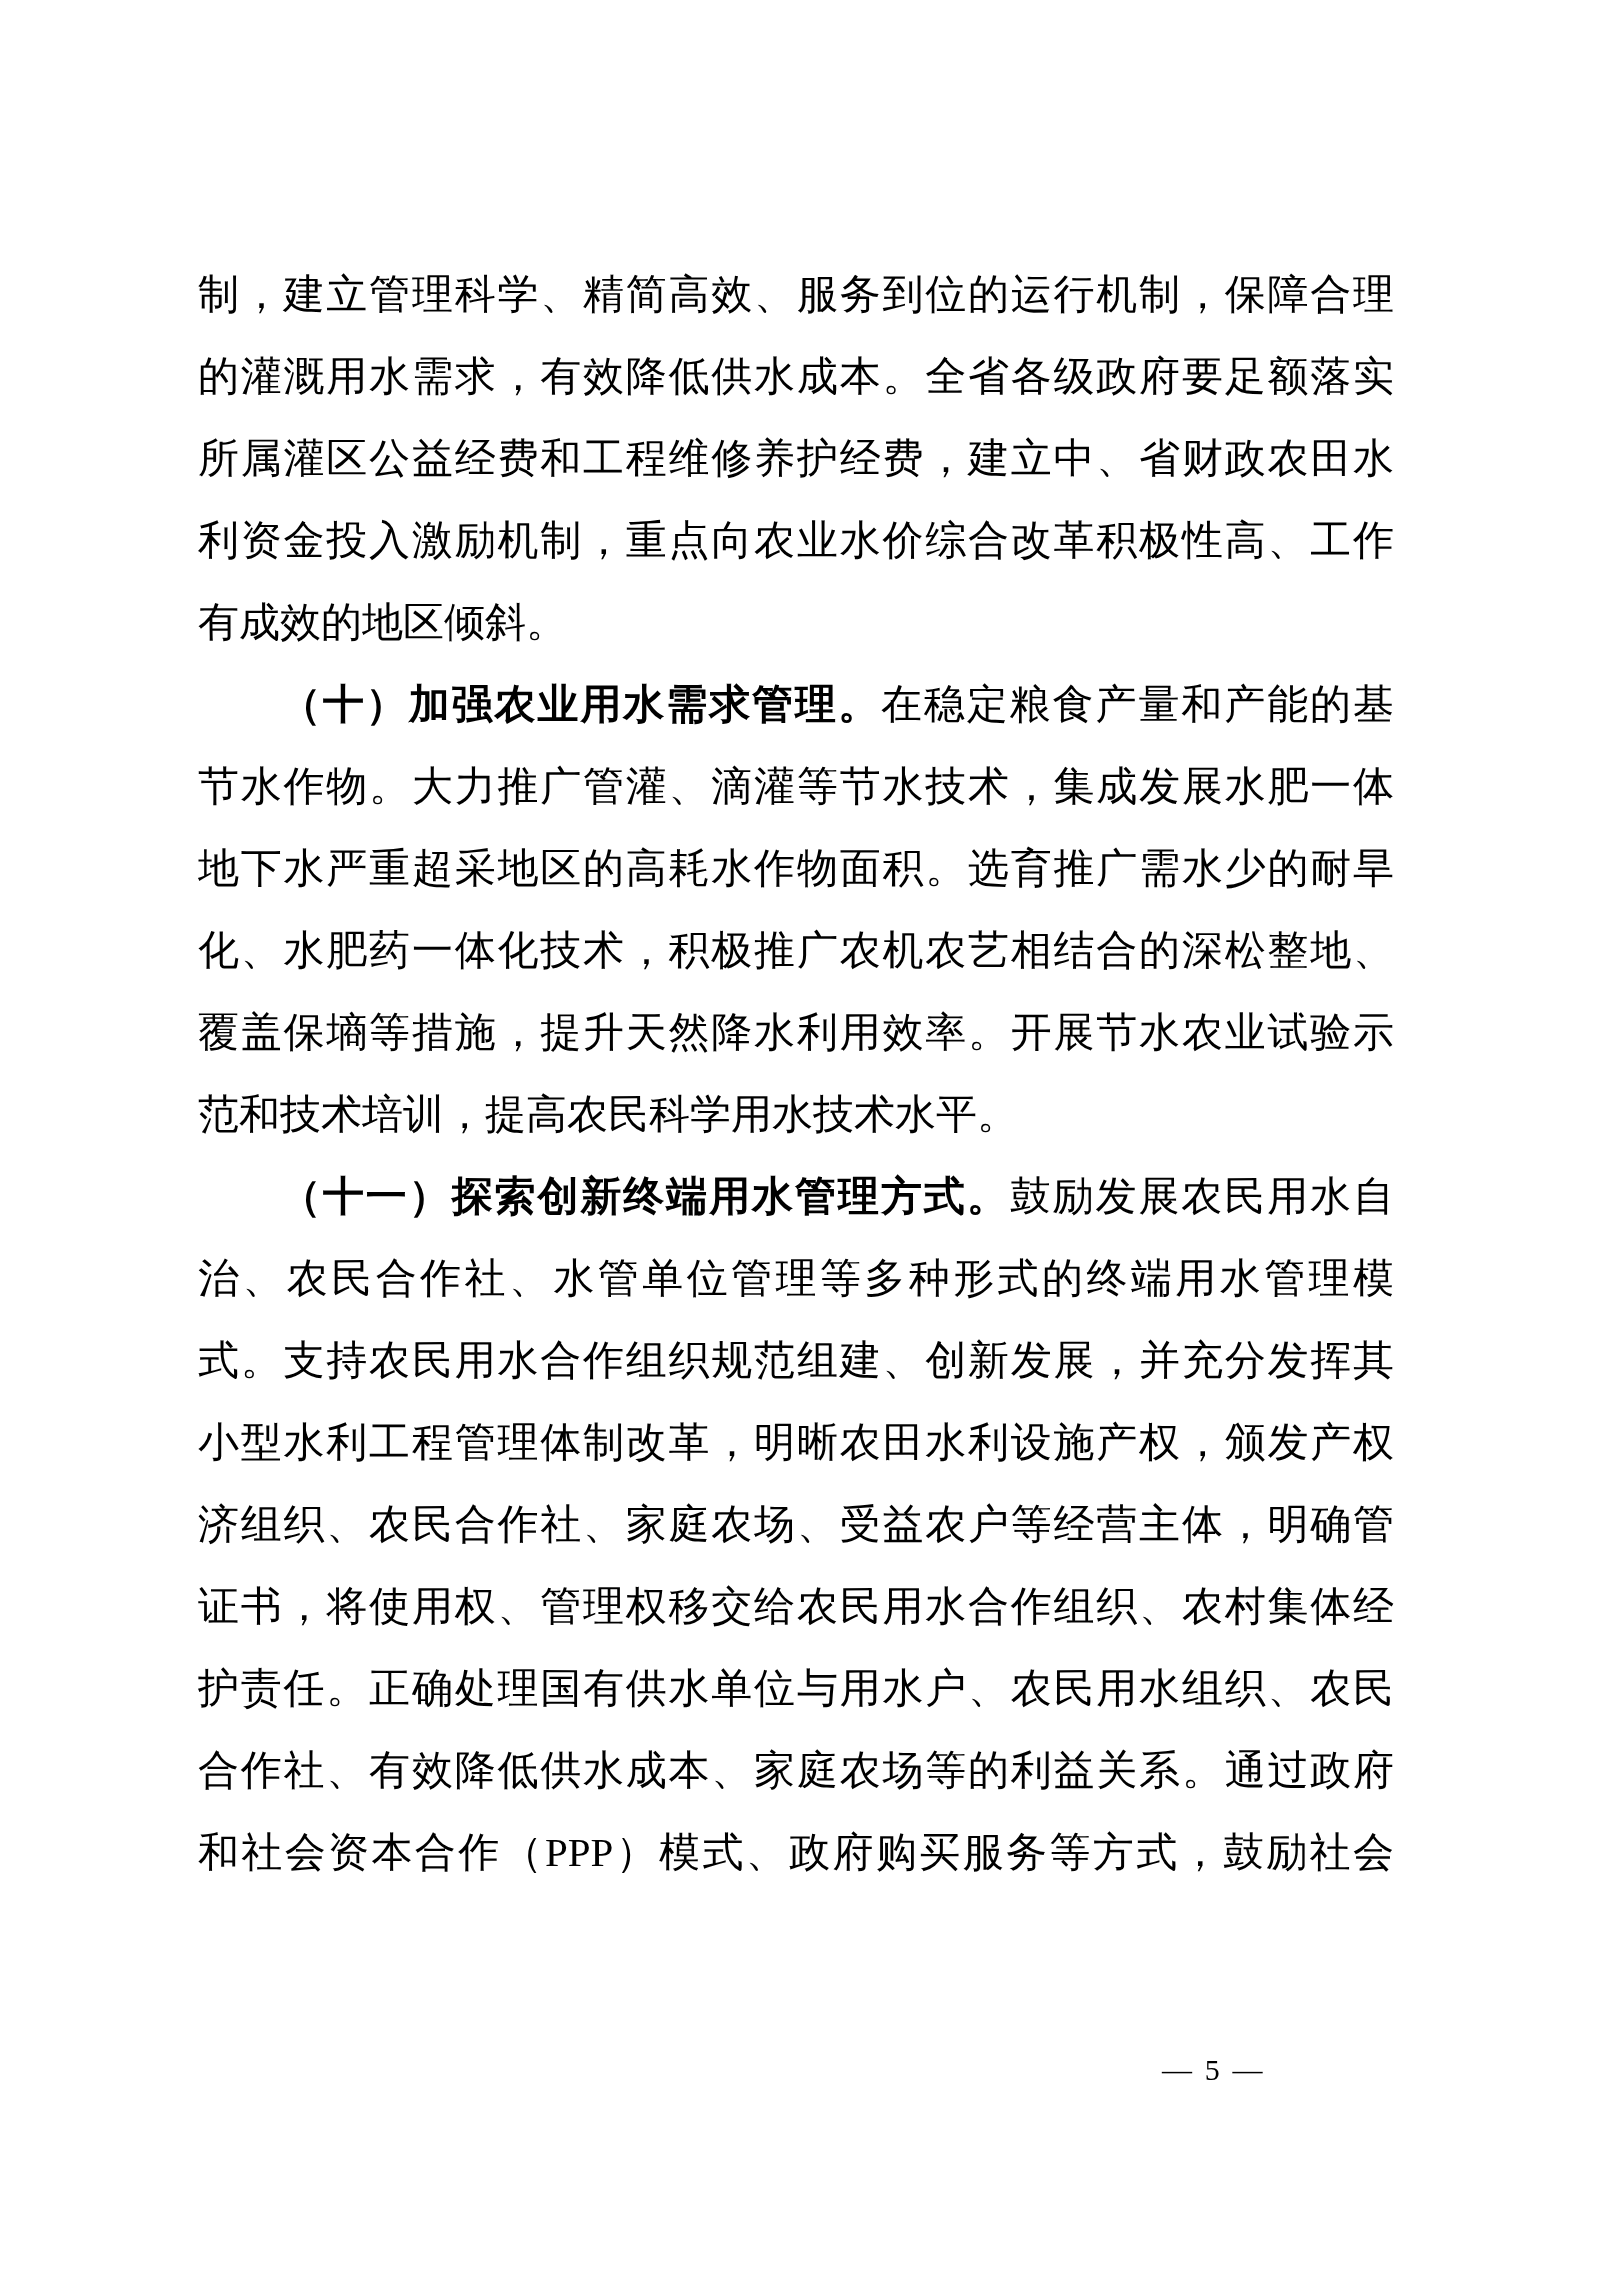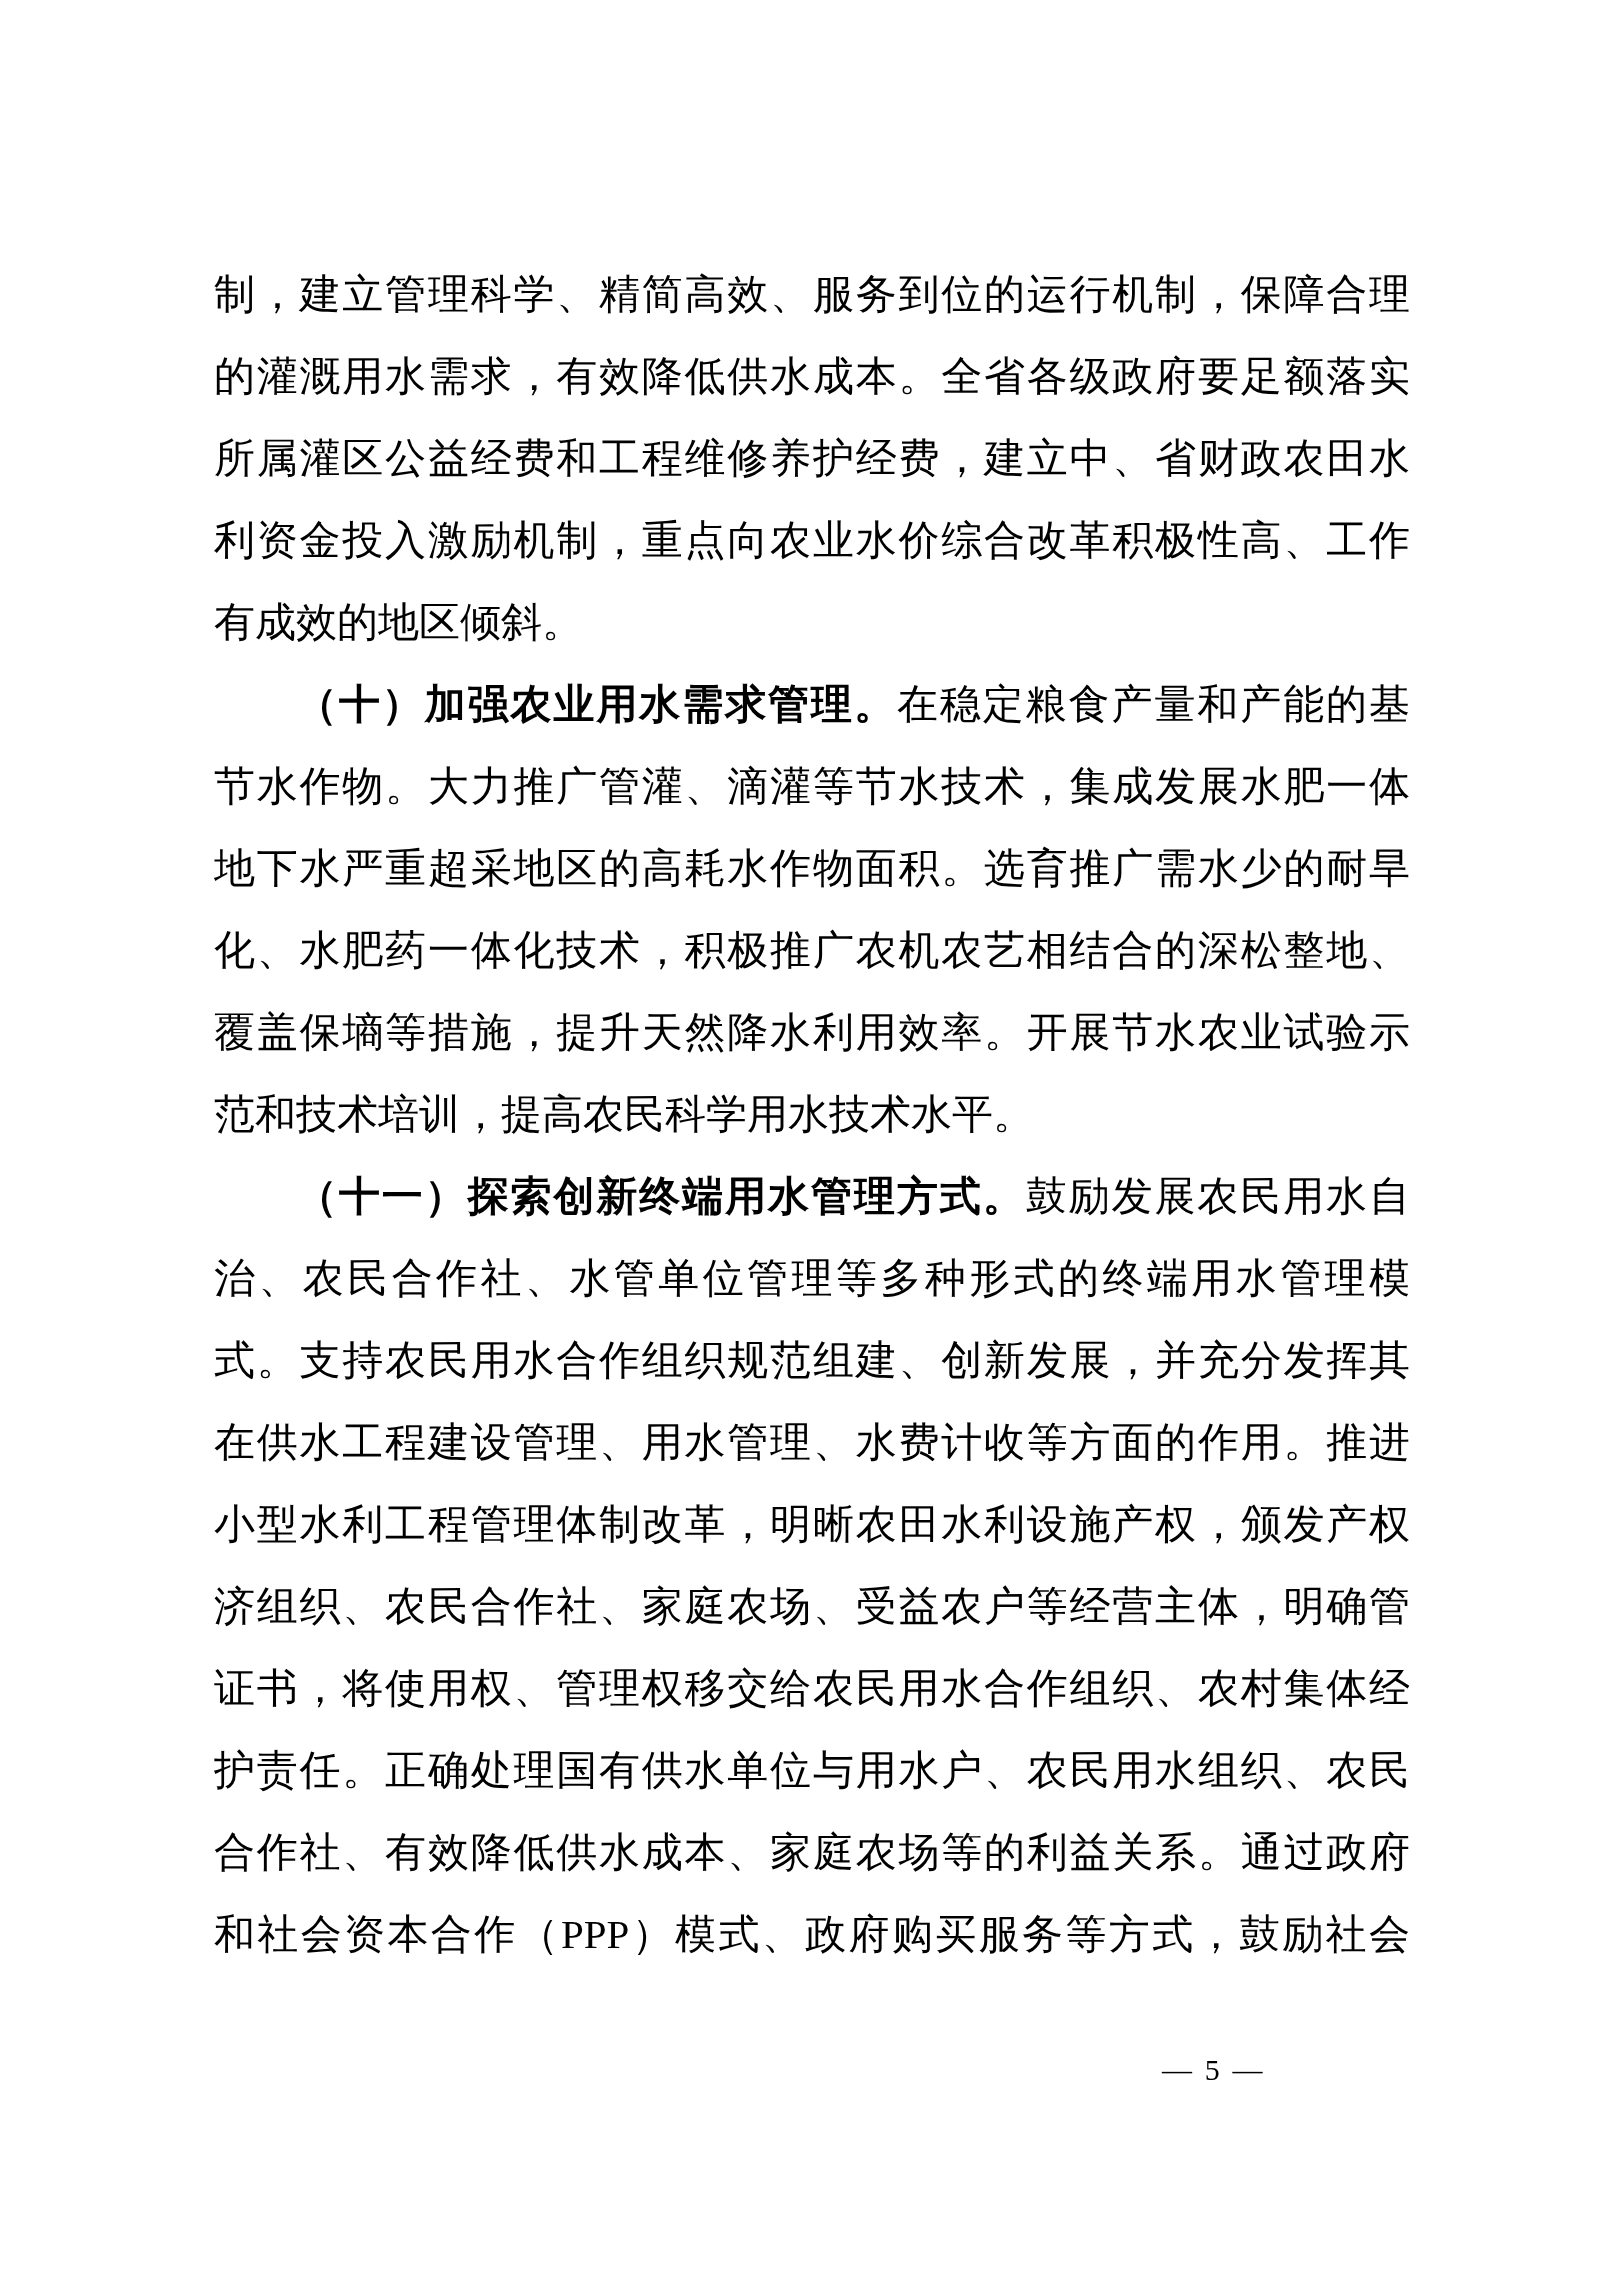--- a/index.html
+++ b/index.html
@@ -14,21 +14,21 @@
     color: #000000;
     font-family: "Liberation Serif", "DejaVu Serif", serif;
     overflow: hidden;
   }
   .page {
     position: absolute;
     inset: 0;
   }
   .text-block {
     position: absolute;
-    left: 214px;
+    left: 198px;
     top: 253px;
     width: 1196px;
   }
   .text-line {
     height: 82px;
     line-height: 82px;
     font-size: 41px;
     letter-spacing: 0;
     text-align: justify;
     text-align-last: left;
@@ -67,21 +67,20 @@
       <div class="text-line"><span>有成效的地区倾斜。</span></div>
       <div class="text-line indent fill"><span class="heading-bold">（十）加强农业用水需求管理。</span><span>在稳定粮食产量和产能的基</span></div>
       <div class="text-line fill"><span>节水作物。大力推广管灌、滴灌等节水技术，集成发展水肥一体</span></div>
       <div class="text-line fill"><span>地下水严重超采地区的高耗水作物面积。选育推广需水少的耐旱</span></div>
       <div class="text-line fill"><span>化、水肥药一体化技术，积极推广农机农艺相结合的深松整地、</span></div>
       <div class="text-line fill"><span>覆盖保墒等措施，提升天然降水利用效率。开展节水农业试验示</span></div>
       <div class="text-line"><span>范和技术培训，提高农民科学用水技术水平。</span></div>
       <div class="text-line indent fill"><span class="heading-bold">（十一）探索创新终端用水管理方式。</span><span>鼓励发展农民用水自</span></div>
       <div class="text-line fill"><span>治、农民合作社、水管单位管理等多种形式的终端用水管理模</span></div>
       <div class="text-line fill"><span>式。支持农民用水合作组织规范组建、创新发展，并充分发挥其</span></div>
-      <div class="text-line fill"><span>在供水工程建设管理、用水管理、水费计收等方面的作用。推进</span></div>
       <div class="text-line fill"><span>小型水利工程管理体制改革，明晰农田水利设施产权，颁发产权</span></div>
       <div class="text-line fill"><span>济组织、农民合作社、家庭农场、受益农户等经营主体，明确管</span></div>
       <div class="text-line fill"><span>证书，将使用权、管理权移交给农民用水合作组织、农村集体经</span></div>
       <div class="text-line fill"><span>护责任。正确处理国有供水单位与用水户、农民用水组织、农民</span></div>
       <div class="text-line fill"><span>合作社、有效降低供水成本、家庭农场等的利益关系。通过政府</span></div>
       <div class="text-line fill"><span>和社会资本合作（PPP）模式、政府购买服务等方式，鼓励社会</span></div>
     </div>
   <div class="footer">— 5 —</div>
 </div>
 

